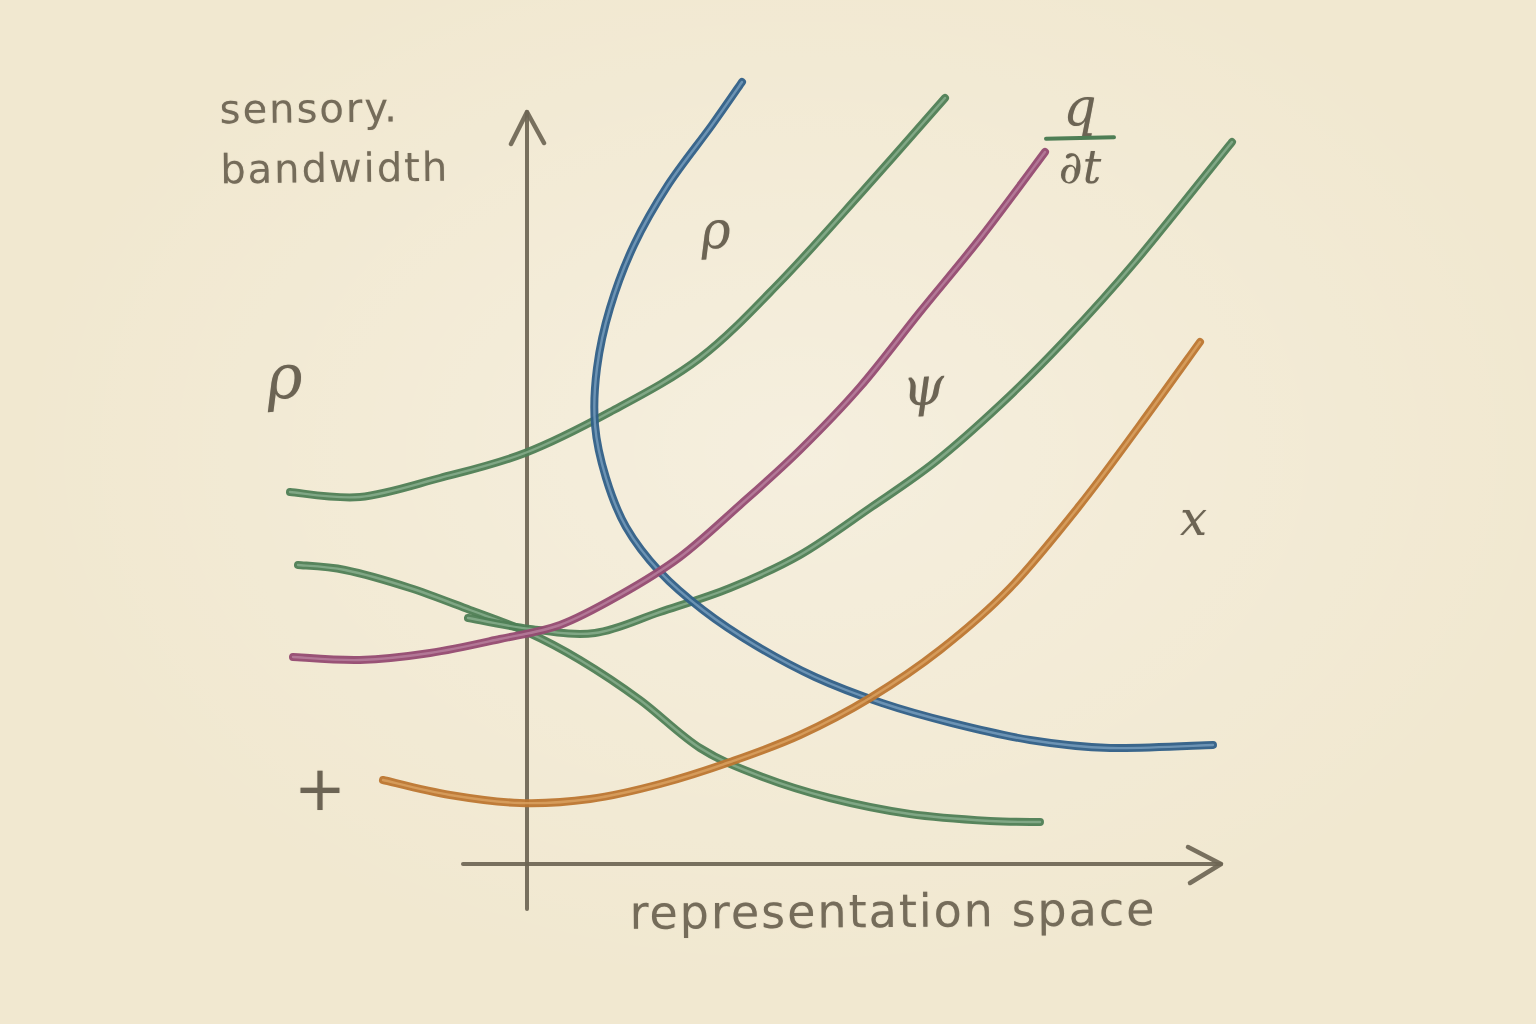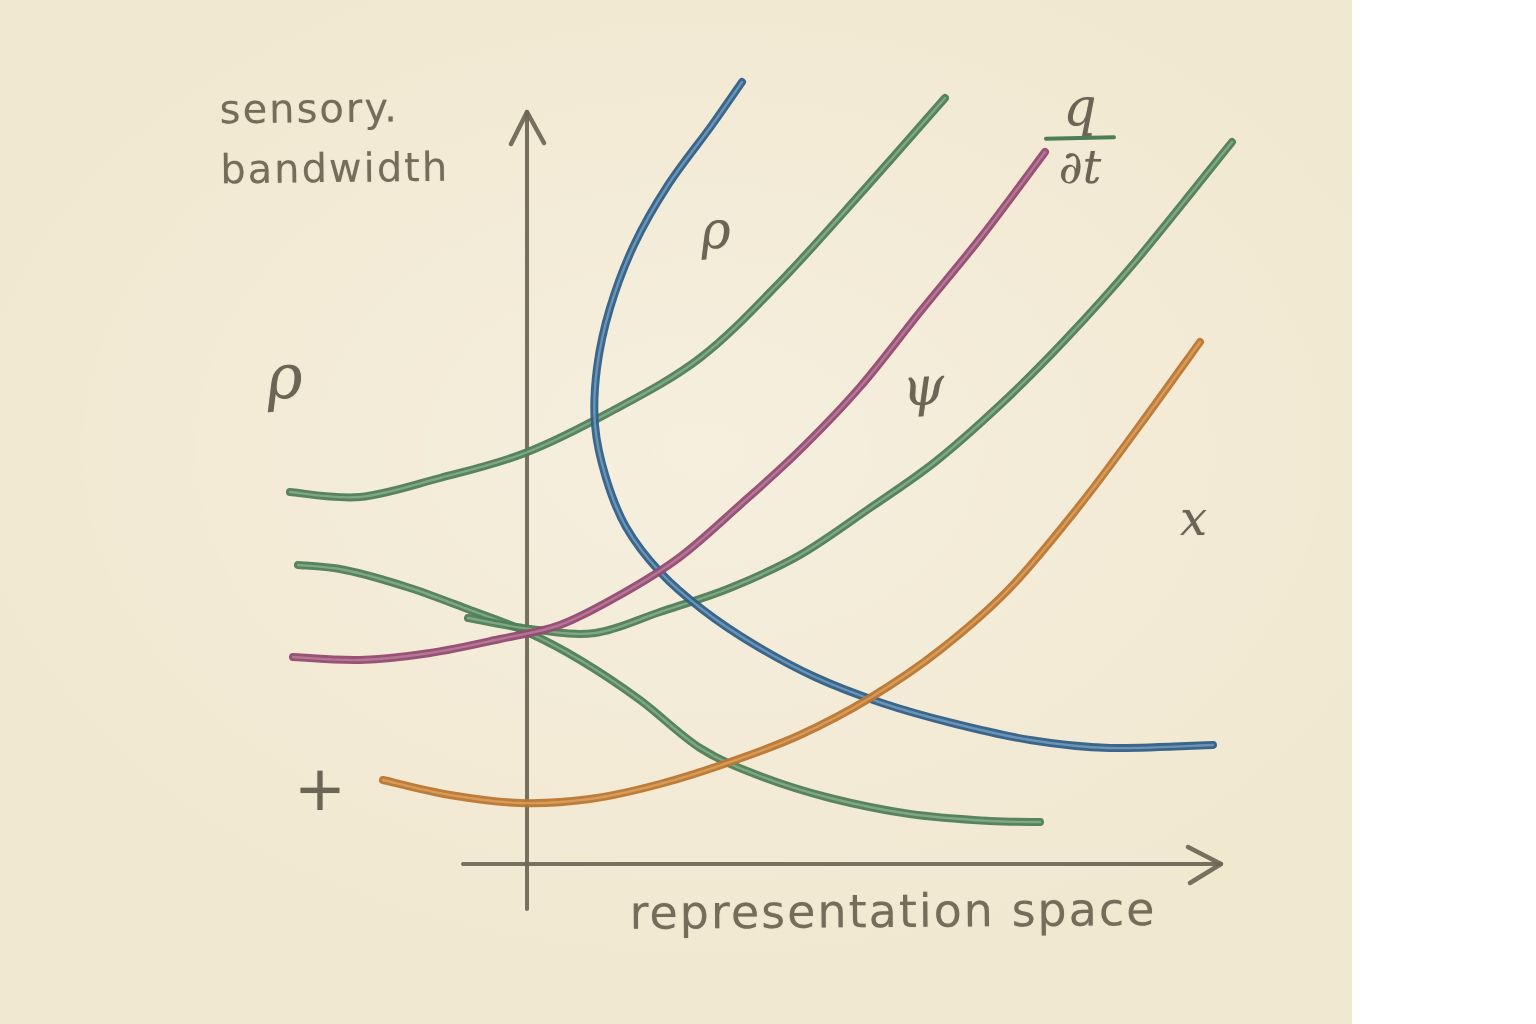--- a/index.html
+++ b/index.html
@@ -1,21 +1,21 @@
 <!DOCTYPE html>
 <html><head>
 <meta charset="utf-8">
 <style>
   html,body{margin:0;padding:0;}
   body{
     width:1536px;height:1024px;overflow:hidden;
     font-family:"DejaVu Sans",sans-serif;
   }
   .stage{
-    position:relative;width:1352px;height:1024px;
+    position:relative;width:1536px;height:1024px;
     background:
       radial-gradient(1100px 760px at 52% 44%, rgba(255,255,255,.30), rgba(255,255,255,0) 72%),
       #f1e8d0;
   }
   svg.plot{position:absolute;left:0;top:0;width:1536px;height:1024px;display:block;}
   .hand{
     position:absolute;color:#756c5a;letter-spacing:2px;
     font-family:"DejaVu Sans",sans-serif;white-space:nowrap;
     text-shadow:0 0 1px rgba(117,108,90,.35);
   }

